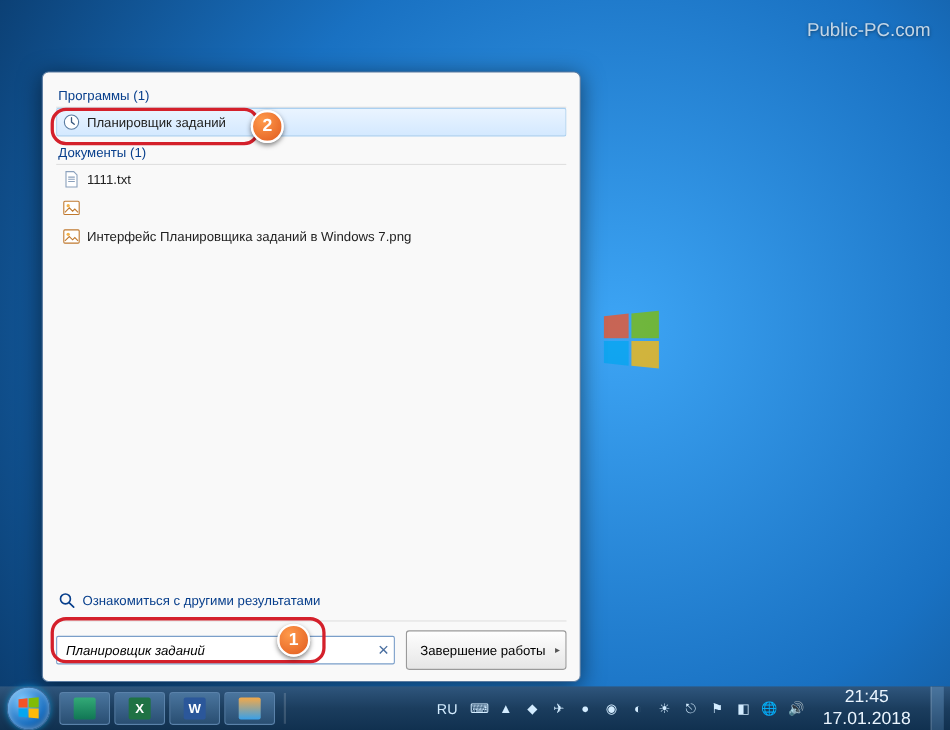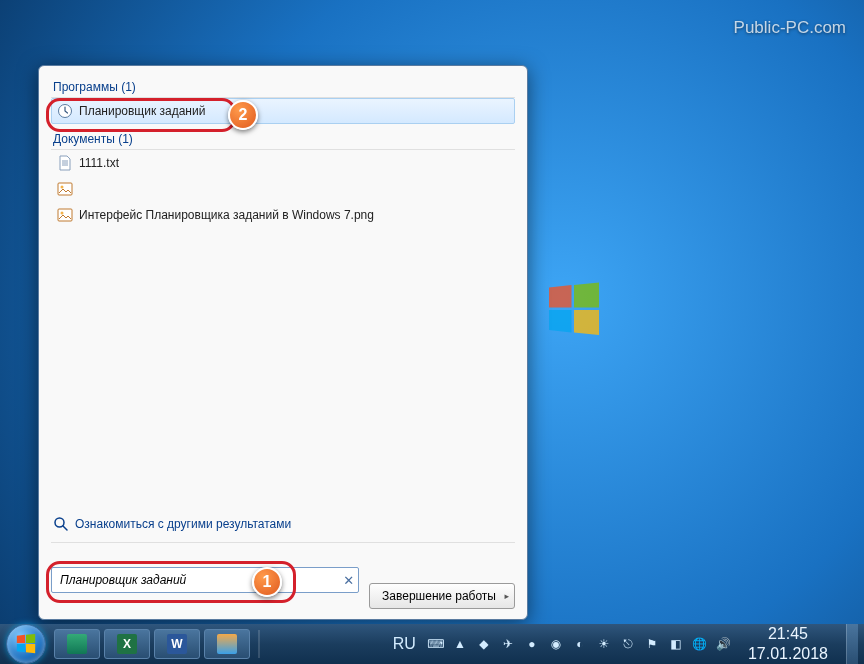--- a/index.html
+++ b/index.html
@@ -14,21 +14,21 @@
 .result-item { display: flex; align-items: center; font-size: 12px; color: #222; padding: 5px 6px; border-radius: 2px; white-space: nowrap; overflow: hidden; text-overflow: ellipsis; }
 .result-item.selected { background: linear-gradient(#eaf4ff, #d4e9ff); border: 1px solid #aad0f1; padding: 4px 5px; }
 .ico { width: 16px; height: 16px; margin-right: 6px; flex-shrink: 0; display: inline-flex; align-items: center; justify-content: center; }
 .ico-clock svg, .ico-doc svg, .ico-img svg, .ico-lens svg { width: 16px; height: 16px; }
 .see-more { color: #083f8c; font-size: 12px; display: flex; align-items: center; padding: 4px 2px 10px 2px; }
 
 .search-row { display: flex; align-items: center; gap: 10px; border-top: 1px solid #e0e0e0; padding-top: 8px; }
 .search-wrap { position: relative; flex: 1; }
 .search-wrap input { width: 100%; height: 26px; font-size: 12px; font-style: italic; padding: 2px 24px 2px 8px; border: 1px solid #7a9ec9; border-radius: 2px; }
 .clear-x { position: absolute; right: 5px; top: 50%; transform: translateY(-50%); font-size: 13px; color: #4a6fa0; cursor: pointer; }
-.shutdown-btn { height: 26px; padding: 0 18px 0 12px; font-size: 12px; background: linear-gradient(#fefefe,#e6e6e6); border: 1px solid #9a9a9a; border-radius: 3px; position: relative; margin-top: 32px; }
+.shutdown-btn { height: 36px; padding: 0 18px 0 12px; font-size: 12px; background: linear-gradient(#fefefe,#e6e6e6); border: 1px solid #9a9a9a; border-radius: 3px; position: relative; }
 .shutdown-btn::after { content: "▸"; position: absolute; right: 5px; top: 50%; transform: translateY(-50%); font-size: 9px; color: #555; }
 
 
 .anno-circle { position: absolute; border: 3px solid #d4202b; border-radius: 14px; pointer-events: none; }
 .anno1 { left: 46px; top: 561px; width: 250px; height: 42px; }
 .anno2 { left: 46px; top: 98px; width: 190px; height: 34px; }
 .badge { position: absolute; width: 30px; height: 30px; border-radius: 50%; background: radial-gradient(circle at 35% 30%, #ff9a4b, #e05a1e); border: 2px solid #fff; box-shadow: 0 2px 5px rgba(0,0,0,0.5); color: #fff; font-weight: bold; font-size: 16px; display: flex; align-items: center; justify-content: center; }
 .badge1 { left: 252px; top: 567px; }
 .badge2 { left: 228px; top: 100px; }
 
@@ -37,21 +37,21 @@
 
 
 .taskbar { position: absolute; left: 0; bottom: 0; width: 100%; height: 40px; background: linear-gradient(#2f567d, #1b3d5e 50%, #10304f); display: flex; align-items: center; padding: 0 6px; }
 .start-orb { width: 40px; height: 40px; border-radius: 50%; background: radial-gradient(circle at 35% 30%, #7ec8ff, #1a6fc0 60%, #0a3a70); border: 1px solid #3a6fa0; display: flex; align-items: center; justify-content: center; box-shadow: inset 0 0 6px rgba(255,255,255,0.5), 0 0 6px rgba(0,180,255,0.6); margin-right: 6px; }
 .start-orb svg { width: 22px; height: 22px; }
 .task-btn { width: 46px; height: 30px; margin: 0 2px; background: linear-gradient(#4a759e, #294e72); border: 1px solid #5a82aa; border-radius: 3px; display: flex; align-items: center; justify-content: center; }
 .task-btn .ti { width: 20px; height: 20px; border-radius: 2px; }
 .sep { width: 2px; height: 28px; background: rgba(255,255,255,0.15); margin: 0 6px; }
 .tray { margin-left: auto; display: flex; align-items: center; gap: 8px; }
 .tray-ico { width: 16px; height: 16px; display: inline-flex; align-items: center; justify-content: center; color: #d3ecff; font-size: 12px; }
-.lang { color: #d3ecff; font-size: 16px; font-weight: 500; margin-right: 4px; margin-left: 20px; }
+.lang { color: #d3ecff; font-size: 13px; font-weight: 500; margin-right: 4px; margin-left: 20px; }
 .clock { color: #eaf5ff; font-size: 16px; text-align: center; line-height: 1.25; margin-left: 8px; margin-right: 6px; }
 .showdesk { width: 12px; height: 40px; background: linear-gradient(#4a759e,#294e72); border-left: 1px solid rgba(255,255,255,0.2); margin-left: 4px; }
 </style>
 </head>
 <body>
 
 <div class="watermark">Public-PC.com</div>
 
 <svg class="winlogo" viewBox="0 0 48 48">
   <g opacity="0.85">

